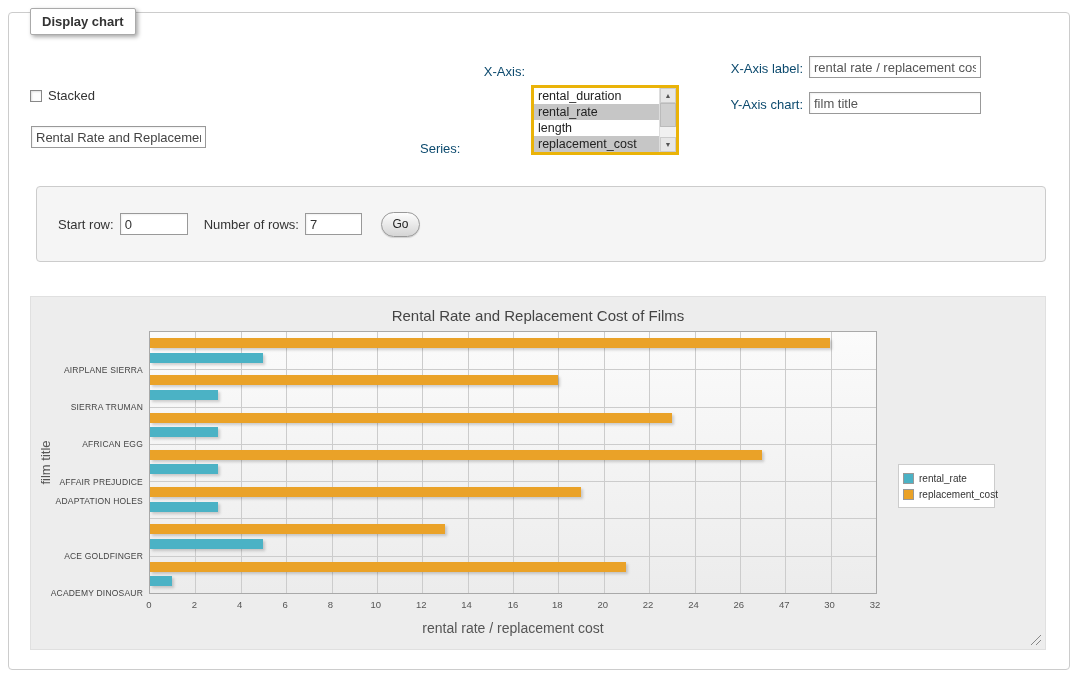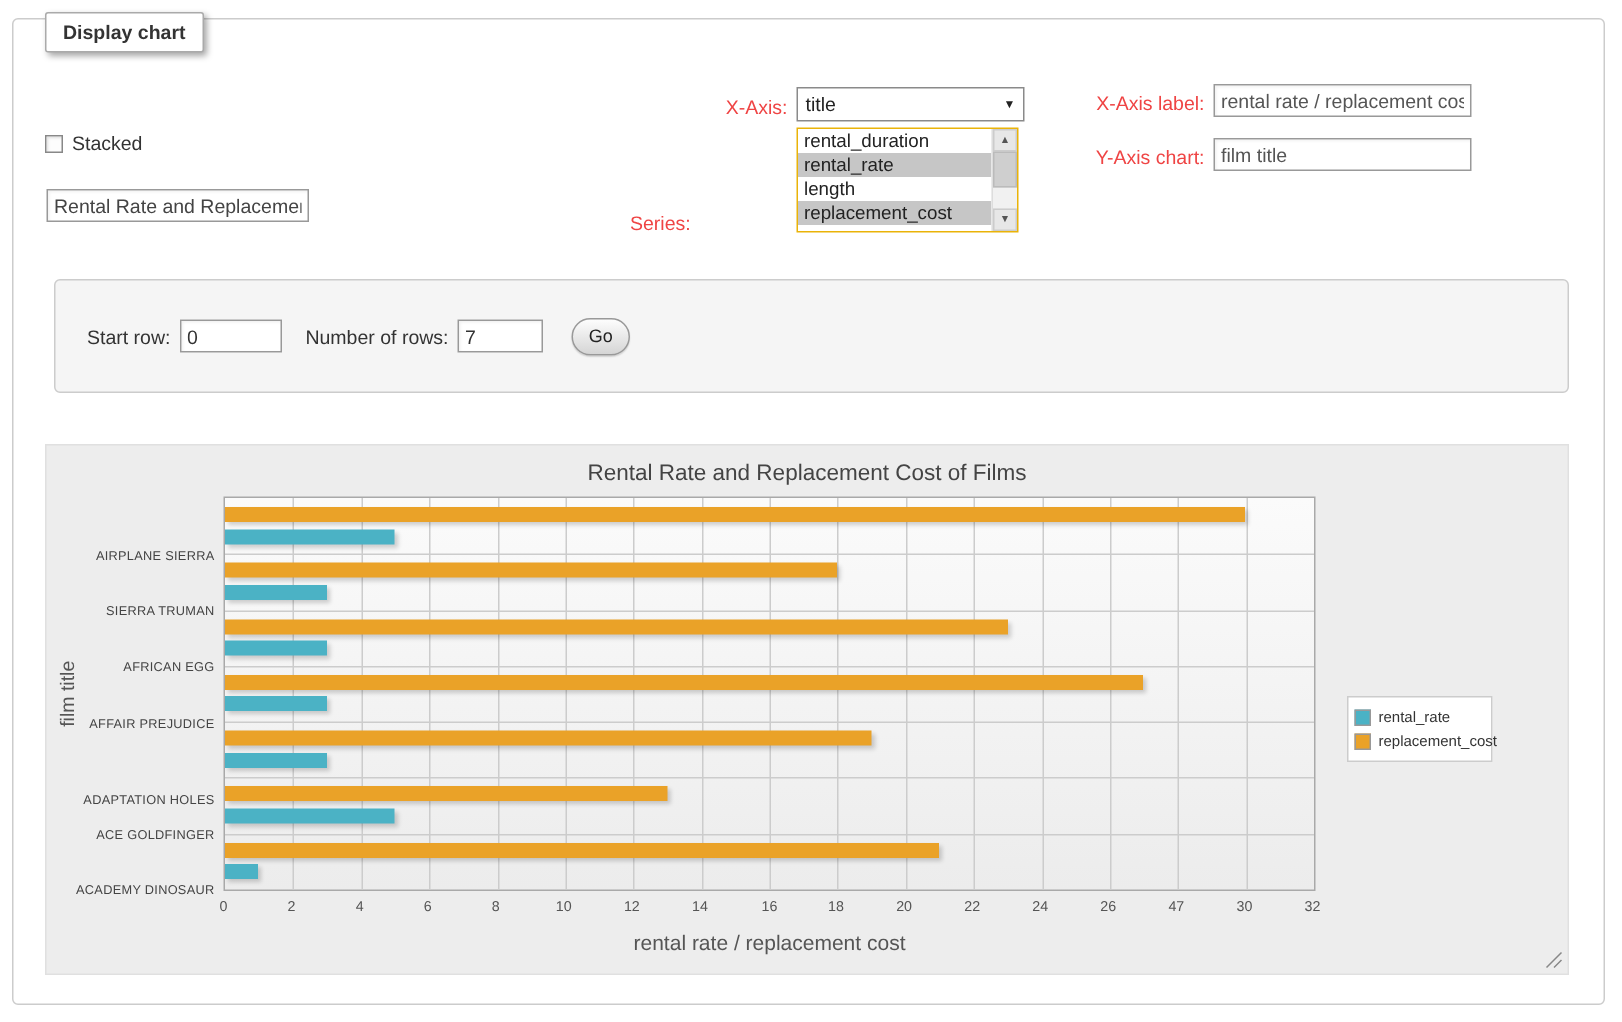--- a/index.html
+++ b/index.html
@@ -24,33 +24,33 @@
   .stacked { position:absolute; left:30px; top:88px; display:flex; align-items:center;
              font-size:13px; color:#333; }
   .checkbox { width:12px; height:12px; border:1px solid #888; background:#fdfdfd;
               margin-right:6px; box-shadow:inset 1px 1px 2px rgba(0,0,0,0.12); }
 
   input { font-family:"Liberation Sans","DejaVu Sans",sans-serif; }
   .title-input { position:absolute; left:31px; top:126px; width:175px; height:22px;
                  border:1px solid #999; font-size:13px; padding:0 4px; color:#444;
                  box-shadow:inset 1px 1px 2px rgba(0,0,0,0.06); }
 
-  .lbl { position:absolute; font-size:13px; color:#ef4444; }
+  .lbl { position:absolute; font-size:13px; color:#0c4a6e; }
   #xaxis-lbl  { left:420px; top:64px;  width:105px; text-align:right; }
   #series-lbl { left:420px; top:141px; width:105px; }
   #xlabel-lbl { left:700px; top:61px;  width:103px; text-align:right; }
   #ylabel-lbl { left:700px; top:97px;  width:103px; text-align:right; }
 
   .select { position:absolute; left:531px; top:58px; width:152px; height:23px;
             border:1px solid #8a8a8a; background:#fff; font-size:13px; color:#222;
             display:flex; align-items:center; padding-left:5px; }
   .select-arrow { margin-left:auto; margin-right:5px; font-size:8px; color:#222; }
 
   .listbox { position:absolute; left:531px; top:85px; width:148px; height:70px;
-             border:1px solid #eab308; background:#fff; display:flex; overflow:hidden; }
+             border:3px solid #eab308; background:#fff; display:flex; overflow:hidden; }
   .list-items { flex:1; overflow:hidden; }
   .list-item { height:16px; line-height:16px; font-size:12.5px; color:#222;
                padding-left:4px; white-space:nowrap; }
   .list-item.selected { background:#c6c6c6; }
   .list-scrollbar { width:17px; background:#f1f1f1; border-left:1px solid #ddd;
                     position:relative; flex:0 0 auto; }
   .scroll-btn { height:15px; display:flex; align-items:center; justify-content:center;
                 font-size:7px; color:#555; background:#e7e7e7; border:1px solid #ccc; }
   .scroll-btn.down { position:absolute; bottom:0; left:0; right:0; }
   .scroll-thumb { position:absolute; top:15px; left:0; right:0; height:24px;
@@ -116,24 +116,20 @@
 
 
   <label class="stacked">
     <span class="checkbox"></span>
     <span>Stacked</span>
   </label>
 
   <input class="title-input" value="Rental Rate and Replacement Cost of Films" style="">
 
   <div class="lbl" id="xaxis-lbl">X-Axis:</div>
-  <div class="select">
-    <span>title</span>
-    <span class="select-arrow">▼</span>
-  </div>
 
   <div class="lbl" id="series-lbl">Series:</div>
   <div class="listbox">
     <div class="list-items" id="series-options">
         <div class="list-item">rental_duration</div>
         <div class="list-item selected">rental_rate</div>
         <div class="list-item">length</div>
         <div class="list-item selected">replacement_cost</div>
       </div>
     <div class="list-scrollbar">
@@ -158,21 +154,21 @@
   </div>
 
   <div class="chart-panel">
     <div class="chart-title">Rental Rate and Replacement Cost of Films</div>
     <div class="yaxis-title">film title</div>
     <div class="ylabels" id="ylabels">
         <div class="ylabel" style="top: 14.6429px;">AIRPLANE SIERRA</div>
         <div class="ylabel" style="top: 51.9286px;">SIERRA TRUMAN</div>
         <div class="ylabel" style="top: 89.2143px;">AFRICAN EGG</div>
         <div class="ylabel" style="top: 126.5px;">AFFAIR PREJUDICE</div>
-        <div class="ylabel" style="top: 178px;">ADAPTATION HOLES</div>
+        <div class="ylabel" style="top: 146px;">ADAPTATION HOLES</div>
         <div class="ylabel" style="top: 201.071px;">ACE GOLDFINGER</div>
         <div class="ylabel" style="top: 238.357px;">ACADEMY DINOSAUR</div>
       </div>
     <div class="plot" id="plot">
         <div class="vline" style="left: 45.375px;"></div>
         <div class="vline" style="left: 90.75px;"></div>
         <div class="vline" style="left: 136.125px;"></div>
         <div class="vline" style="left: 181.5px;"></div>
         <div class="vline" style="left: 226.875px;"></div>
         <div class="vline" style="left: 272.25px;"></div>

